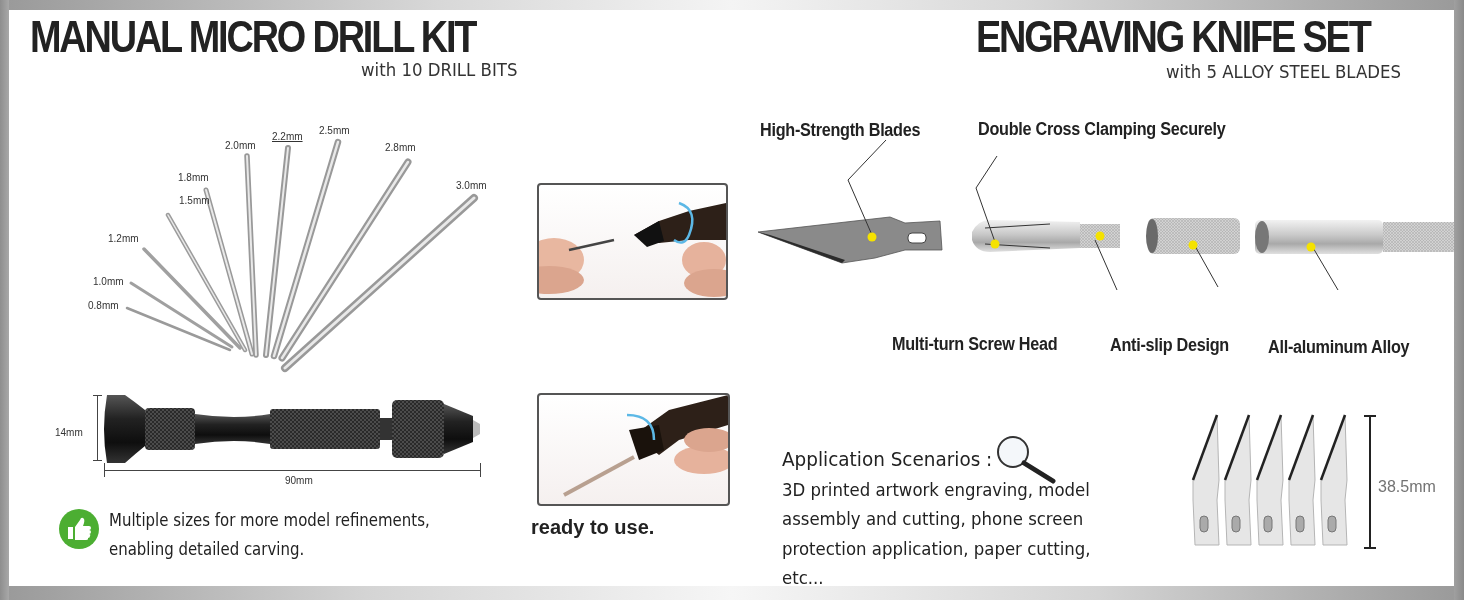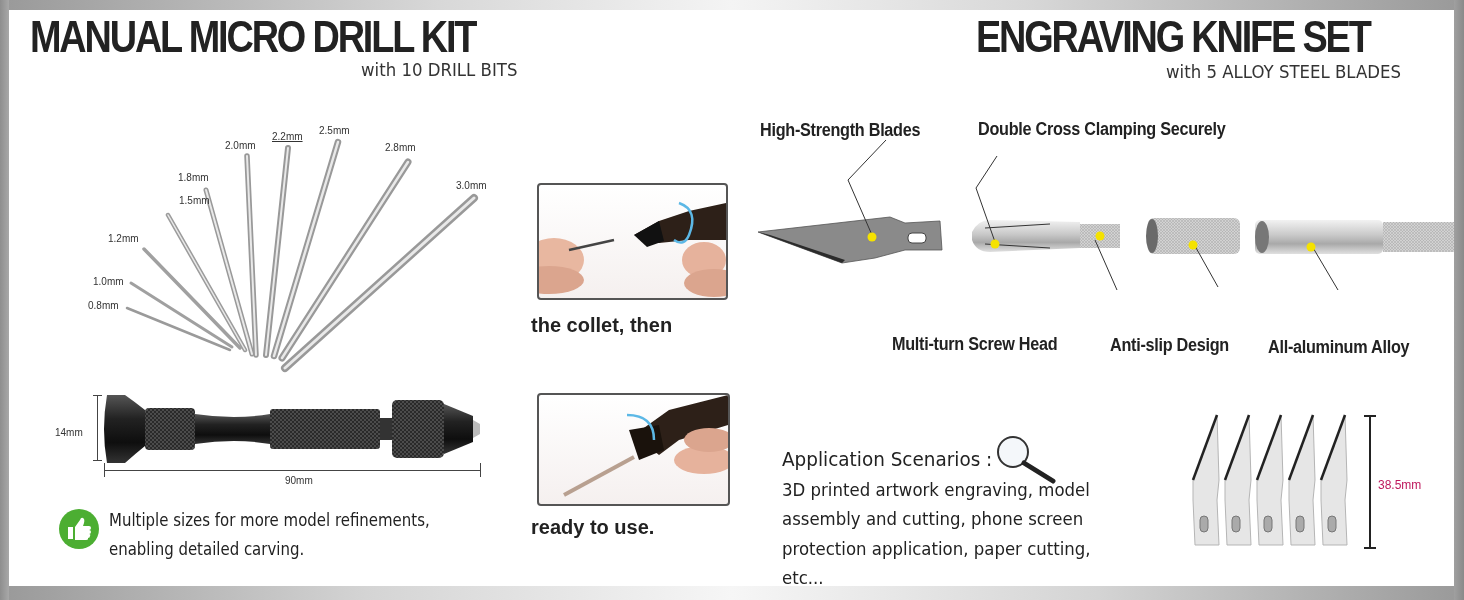--- a/index.html
+++ b/index.html
@@ -137,21 +137,20 @@
       <ellipse cx="10" cy="95" rx="35" ry="14" fill="#dba58e"></ellipse>
       <line x1="30" y1="65" x2="75" y2="55" stroke="#444" stroke-width="2.5"></line>
       <path d="M95 50 L120 36 L150 26 L187 18 L187 55 L150 55 L120 58 Z" fill="#2d2018"></path>
       <path d="M95 50 L108 62 L125 56 L120 36 Z" fill="#111"></path>
       <path d="M140 18 Q160 25 150 50 Q145 62 135 55" stroke="#5cb8e6" stroke-width="2.5" fill="none"></path>
       <ellipse cx="165" cy="75" rx="22" ry="18" fill="#e6b29c"></ellipse>
       <ellipse cx="175" cy="98" rx="30" ry="14" fill="#dba58e"></ellipse>
     </svg>
   </div>
   <div class="abs step-text" style="left:531px; top:313px;">
-    <div>the collet, then</div>
   </div>
 
   <div class="photo-box" style="left:537px; top:393px; width:193px; height:113px;">
     <svg width="189" height="109" viewBox="0 0 189 109">
       <path d="M95 40 L130 15 L189 0 L189 30 L140 45 L120 60 Z" fill="#2d2018"></path>
       <path d="M90 35 L120 30 L125 55 L100 65 Z" fill="#1a120c"></path>
       <line x1="95" y1="62" x2="25" y2="100" stroke="#b8a090" stroke-width="4"></line>
       <path d="M88 20 Q115 20 115 45" stroke="#5cb8e6" stroke-width="2.5" fill="none"></path>
       <ellipse cx="165" cy="65" rx="30" ry="14" fill="#e6b29c"></ellipse>
       <ellipse cx="170" cy="45" rx="25" ry="12" fill="#dba58e"></ellipse>
@@ -249,14 +248,14 @@
       <rect x="15" y="106" width="8" height="16" rx="4"></rect>
       <rect x="47" y="106" width="8" height="16" rx="4"></rect>
       <rect x="79" y="106" width="8" height="16" rx="4"></rect>
       <rect x="111" y="106" width="8" height="16" rx="4"></rect>
       <rect x="143" y="106" width="8" height="16" rx="4"></rect>
     </g>
   </svg>
   <div class="abs" style="left:1369px; top:416px; width:2px; height:132px; background:#222;"></div>
   <div class="abs" style="left:1364px; top:415px; width:12px; height:2px; background:#222;"></div>
   <div class="abs" style="left:1364px; top:547px; width:12px; height:2px; background:#222;"></div>
-  <div class="abs" style="left:1378px; top:478px; font-family:'Liberation Sans', sans-serif; font-size:12px; color:#be185d;">38.5mm</div>
+  <div class="abs" style="left:1378px; top:478px; font-family:'Liberation Sans', sans-serif; font-size:16px; color:#737373;">38.5mm</div>
 </section>
 
 </body></html>

